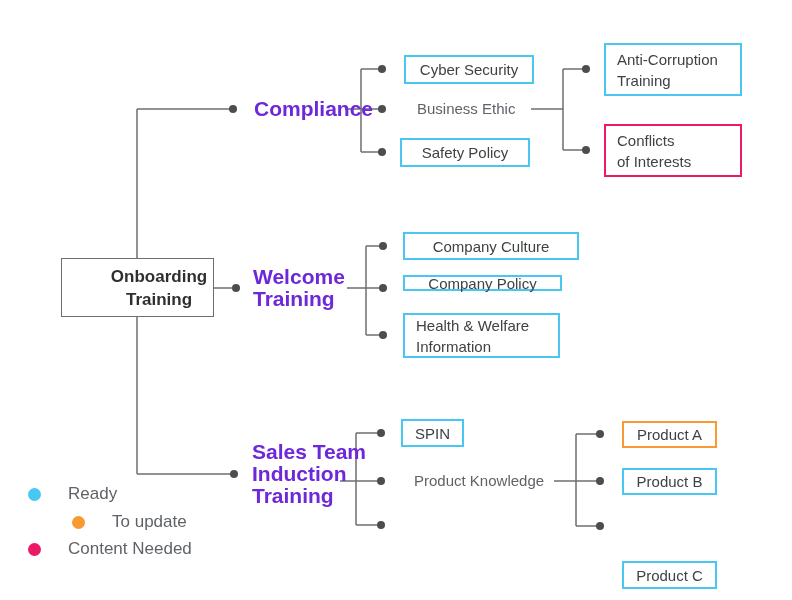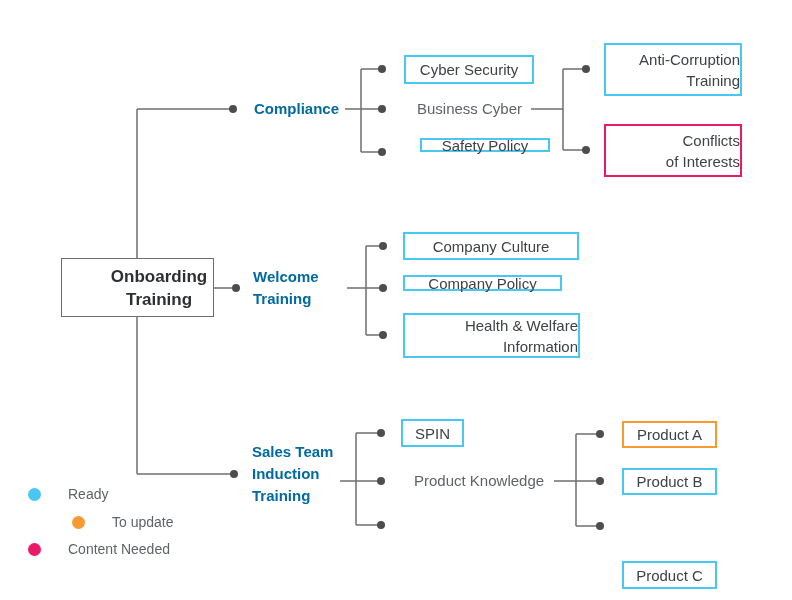--- a/index.html
+++ b/index.html
@@ -7,33 +7,33 @@
     position:relative;width:792px;height:600px;background:#ffffff;overflow:hidden;
     font-family:"Liberation Sans","DejaVu Sans",sans-serif;
   }
   .wires{position:absolute;left:0;top:0;}
   .wires line{stroke:#6e6e6e;stroke-width:1.5;}
   .wires circle{fill:#4d4d4d;}
   .node{position:absolute;box-sizing:border-box;background:#ffffff;
         font-size:15px;color:#3f4245;display:flex;}
   .box{border:2.5px solid #49c7f3;align-items:center;}
   .box.center{justify-content:center;}
-  .box.two-line{flex-direction:column;justify-content:center;align-items:flex-end;
+  .box.two-line{flex-direction:column;justify-content:center;align-items:flex-start;
                 padding-left:11px;line-height:21px;}
   .box.ready{border-color:#49c7f3;}
   .box.to-update{border-color:#f79a31;}
   .box.needed{border-color:#eb1a68;}
   .root-box{border:1.5px solid #6e6e6e;flex-direction:column;justify-content:center;
             align-items:center;font-size:17px;font-weight:bold;color:#2d2f31;line-height:23px;padding-left:43px;}
-  .branch-label{position:absolute;font-size:15px;font-weight:bold;color:#0369a1;line-height:22px;}
+  .branch-label{position:absolute;font-size:21px;font-weight:bold;color:#6d28d9;line-height:22px;}
   .branch-label span{display:block;}
   .plain-label{position:absolute;font-size:15px;color:#5f6368;line-height:18px;}
   .legend-row{position:absolute;display:flex;align-items:center;height:14px;}
   .legend-dot{width:13px;height:13px;border-radius:50%;flex:0 0 auto;}
-  .legend-label{margin-left:27px;font-size:14px;color:#5f6368;}
+  .legend-label{margin-left:27px;font-size:17px;color:#5f6368;}
 </style>
 </head>
 <body>
 
 <div class="canvas">
 
   <svg class="wires" width="792" height="600">
 
     <line x1="137" y1="109" x2="137" y2="259"></line>
     <line x1="137" y1="316" x2="137" y2="474"></line>
@@ -105,42 +105,42 @@
   <div class="branch-label" style="left:252px;top:441px;">
     <span>Sales Team</span>
     <span>Induction</span>
     <span>Training</span>
   </div>
 
   <div class="node box ready center" style="left:404px;top:55px;width:130px;height:29px;">
     <span>Cyber Security</span>
   </div>
   <div class="plain-label" style="left:417px;top:100px;">
-    <span>Business Cyber</span>
+    <span>Business Ethic</span>
   </div>
-  <div class="node box ready center" style="left:420px;top:138px;width:130px;height:14px;align-items:center;">
+  <div class="node box ready center" style="left:400px;top:138px;width:130px;height:29px;align-items:center;">
     <span>Safety Policy</span>
   </div>
 
   <div class="node box ready two-line" style="left:604px;top:43px;width:138px;height:53px;">
     <span>Anti-Corruption</span>
     <span>Training</span>
   </div>
   <div class="node box needed two-line" style="left:604px;top:124px;width:138px;height:53px;">
     <span>Conflicts</span>
     <span>of Interests</span>
   </div>
 
   <div class="node box ready center" style="left:403px;top:232px;width:176px;height:28px;">
     <span>Company Culture</span>
   </div>
   <div class="node box ready center" style="left:403px;top:275px;width:159px;height:16px;">
     <span>Company Policy</span>
   </div>
-  <div class="node box ready two-line" style="left:403px;top:313px;width:177px;height:45px;">
+  <div class="node box ready two-line" style="left:403px;top:313px;width:157px;height:45px;">
     <span>Health &amp; Welfare</span>
     <span>Information</span>
   </div>
 
   <div class="node box ready center" style="left:401px;top:419px;width:63px;height:28px;">
     <span>SPIN</span>
   </div>
   <div class="plain-label" style="left:414px;top:472px;">
     <span>Product Knowledge</span>
   </div>

